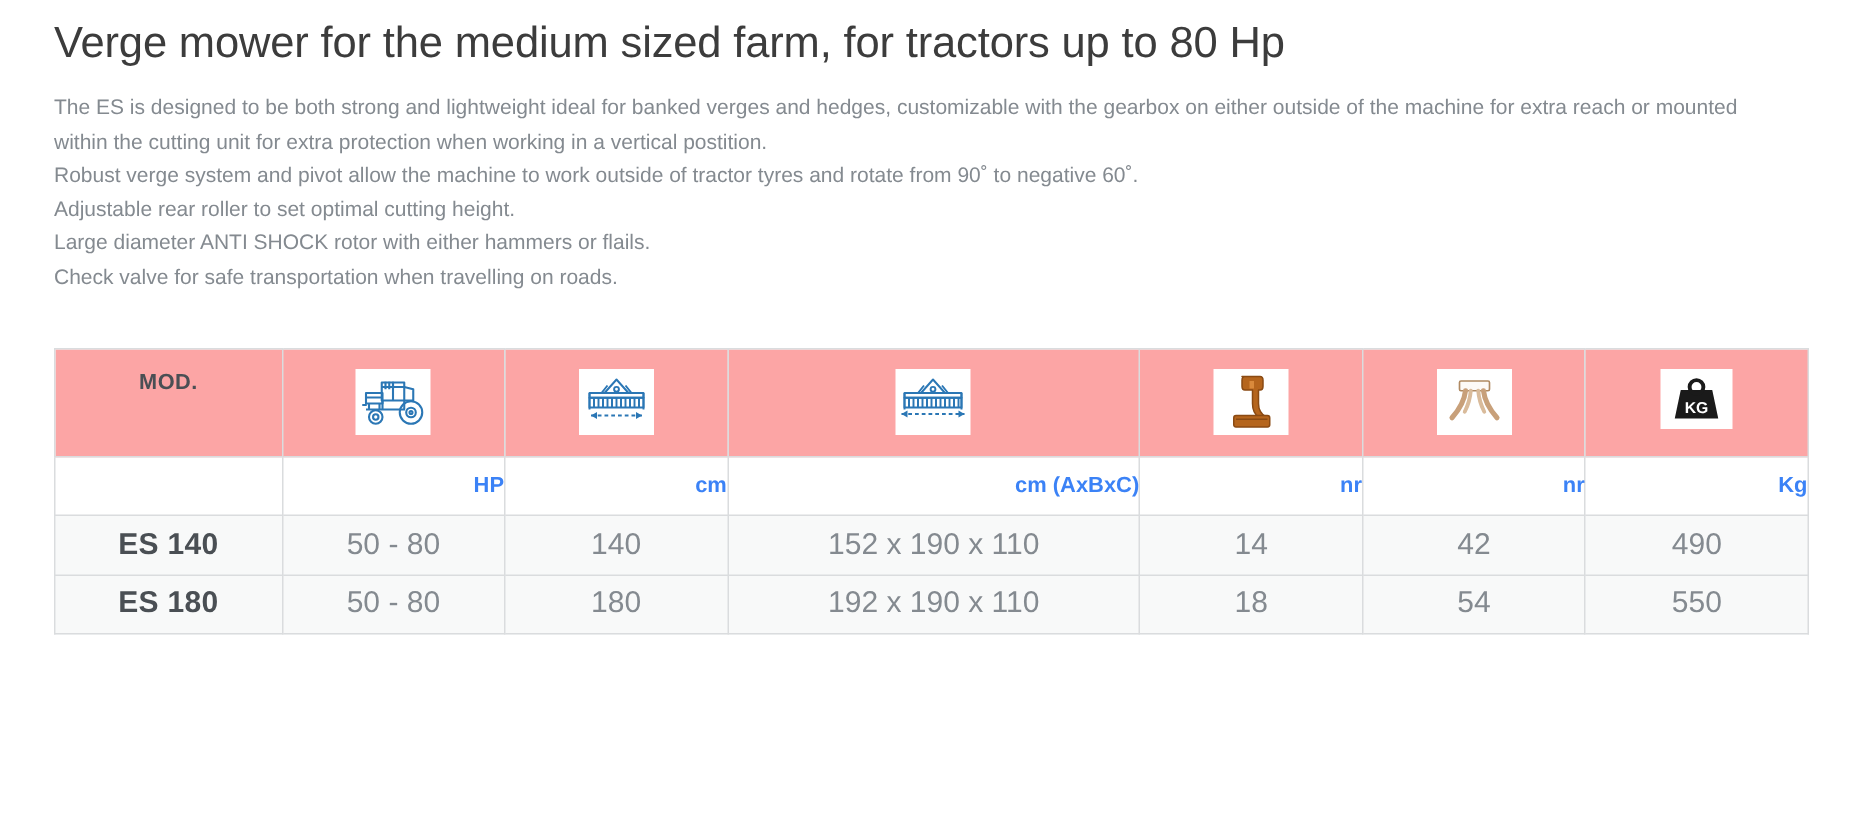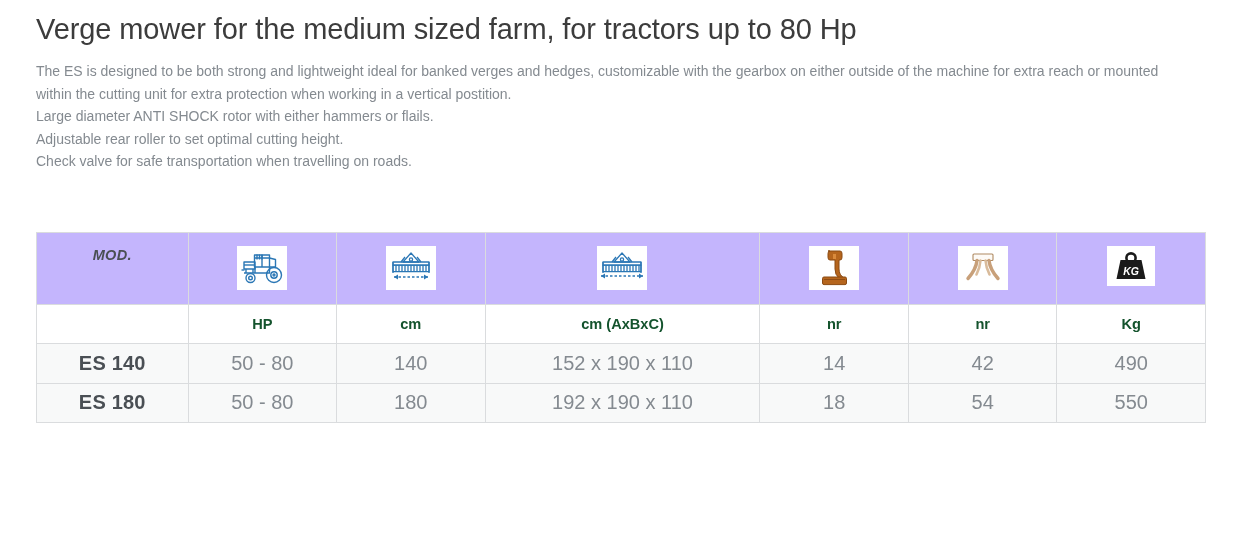--- a/index.html
+++ b/index.html
@@ -56,24 +56,23 @@
   .col-mod  { width: 151px; }
   .col-hp   { width: 148px; }
   .col-cm   { width: 148px; }
   .col-dim  { width: 274px; }
   .col-n1   { width: 148px; }
   .col-n2   { width: 148px; }
   .col-kg   { width: 148px; }
 
   tr.icon-row td {
     height: 72px;
-    background: #c4b5fd;
+    background: #fca5a5;
     vertical-align: top;
     padding-top: 13px;
-    font-style: italic;
   }
   tr.icon-row td.mod-head {
     font-size: 14.5px;
     font-weight: 700;
     color: #4a4f54;
     letter-spacing: 0.3px;
     padding-top: 14px;
   }
   .icon-box {
     display: inline-flex;
@@ -84,21 +83,22 @@
     background: #ffffff;
   }
   .icon-box.kg-box { width: 48px; height: 40px; }
   .icon-box svg { display: block; }
 
   tr.unit-row td {
     height: 39px;
     background: #ffffff;
     font-size: 14.6px;
     font-weight: 700;
-    color: #14532d;
+    color: #3b82f6;
+    text-align: right;
   }
   tr.data-row td {
     height: 39.5px;
     font-size: 20px;
     color: #848a90;
   }
   tr.data-row td.mod-cell {
     font-weight: 700;
     color: #4a4f54;
     letter-spacing: 0.2px;
@@ -108,22 +108,23 @@
 </style>
 </head>
 <body>
 
 <div class="page">
 
   <h1 class="title">Verge mower for the medium sized farm, for tractors up to 80 Hp</h1>
 
   <div class="desc">
     <p>The ES is designed to be both strong and lightweight ideal for banked verges and hedges, customizable with the gearbox on either outside of the machine for extra reach or mounted within the cutting unit for extra protection when working in a vertical postition.</p>
+    <p>Robust verge system and pivot allow the machine to work outside of tractor tyres and rotate from 90˚ to negative 60˚.</p>
+    <p>Adjustable rear roller to set optimal cutting height.</p>
     <p>Large diameter ANTI SHOCK rotor with either hammers or flails.</p>
-    <p>Adjustable rear roller to set optimal cutting height.</p>
     <p>Check valve for safe transportation when travelling on roads.</p>
   </div>
 
   <table class="spec-table">
     <colgroup>
       <col class="col-mod">
         <col class="col-hp">
         <col class="col-cm">
         <col class="col-dim">
       <col class="col-n1">

